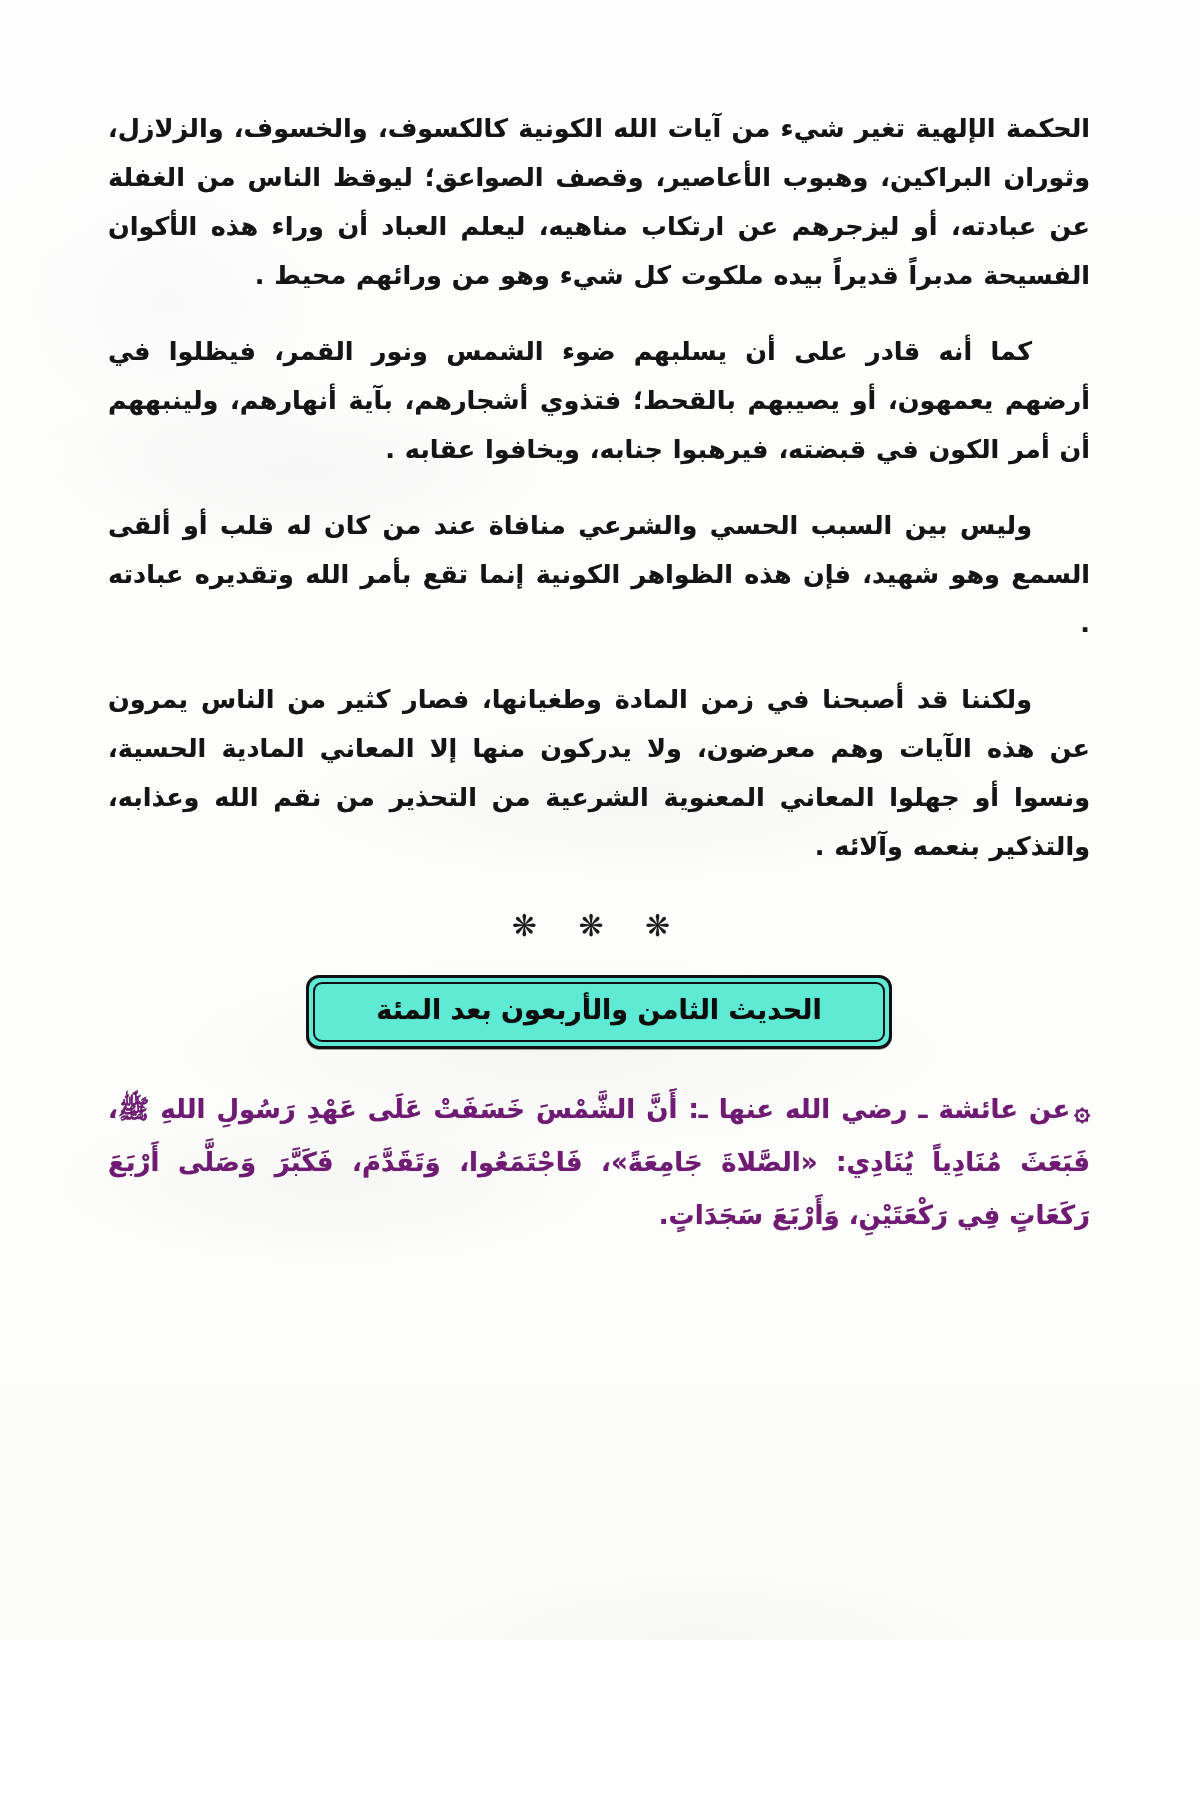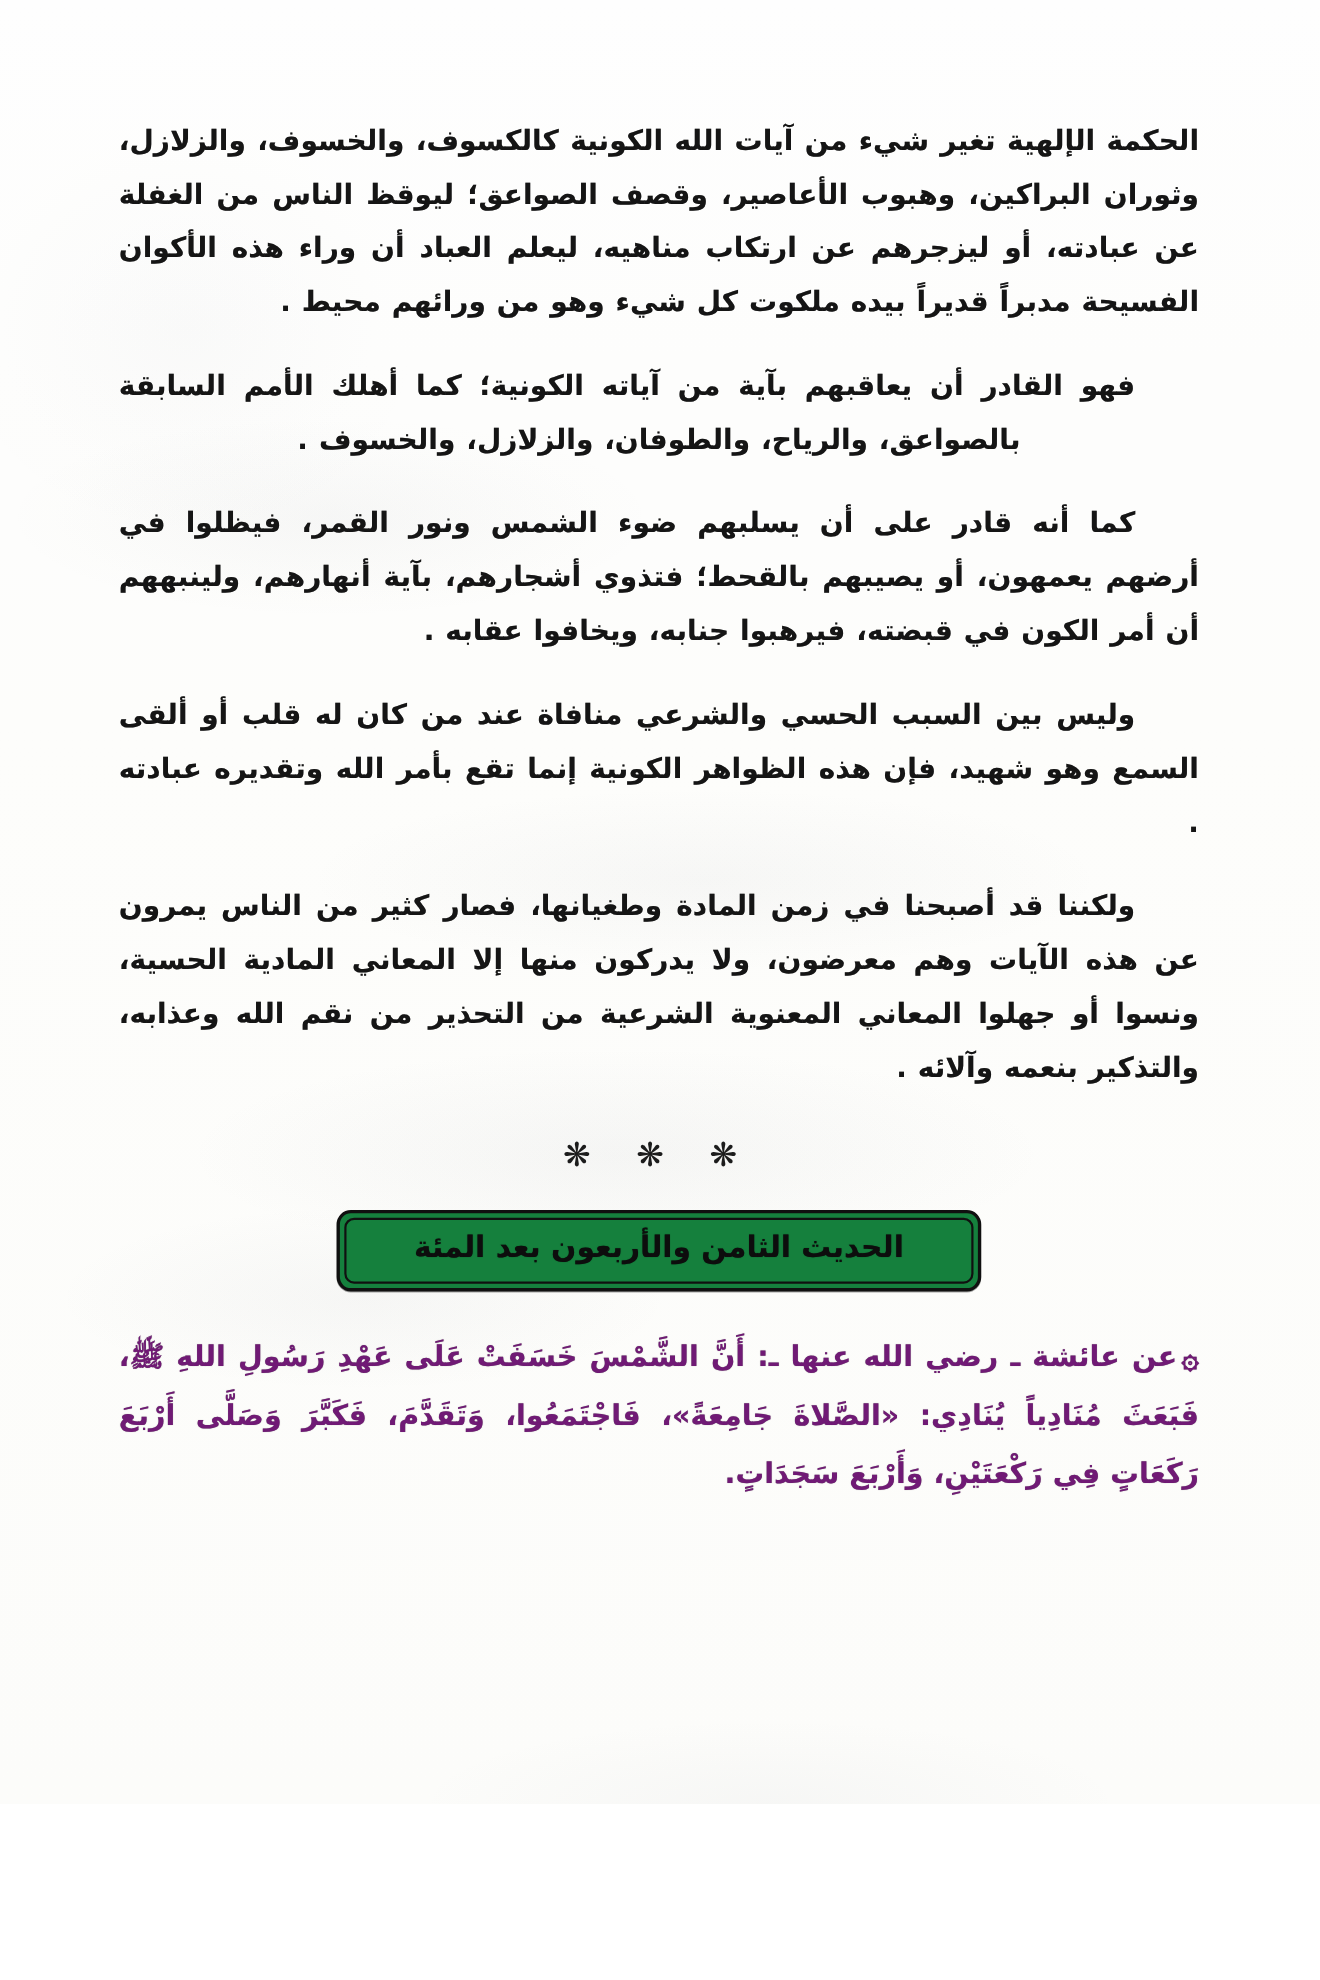--- a/index.html
+++ b/index.html
@@ -78,21 +78,21 @@
     display: flex;
     justify-content: center;
     margin: 22px 0 34px 0;
   }
   .title-box-outer {
     position: relative;
     width: 572px;
     border: 3px solid #101010;
     border-radius: 13px;
     padding: 4px;
-    background: #15803d;
+    background: #5eead4;
     box-shadow: 0 1px 0 rgba(0,0,0,0.35);
   }
   .title-box-inner {
     border: 2px solid #101010;
     border-radius: 9px;
     padding: 9px 14px 12px 14px;
     text-align: center;
   }
   .title-text {
     direction: rtl;
@@ -145,21 +145,20 @@
 </head>
 <body>
 
 <div class="page">
   <div class="scan-noise"></div>
 
   <div class="content">
 
     <p class="para last-right">الحكمة الإلهية تغير شيء من آيات الله الكونية كالكسوف، والخسوف، والزلازل، وثوران البراكين، وهبوب الأعاصير، وقصف الصواعق؛ ليوقظ الناس من الغفلة عن عبادته، أو ليزجرهم عن ارتكاب مناهيه، ليعلم العباد أن وراء هذه الأكوان الفسيحة مدبراً قديراً بيده ملكوت كل شيء وهو من ورائهم محيط .</p>
 
-    <p class="para indent last-center">فهو القادر أن يعاقبهم بآية من آياته الكونية؛ كما أهلك الأمم السابقة بالصواعق، والرياح، والطوفان، والزلازل، والخسوف .</p>
 
     <p class="para indent last-right">كما أنه قادر على أن يسلبهم ضوء الشمس ونور القمر، فيظلوا في أرضهم يعمهون، أو يصيبهم بالقحط؛ فتذوي أشجارهم، بآية أنهارهم، ولينبههم أن أمر الكون في قبضته، فيرهبوا جنابه، ويخافوا عقابه .</p>
 
     <p class="para indent last-right">وليس بين السبب الحسي والشرعي منافاة عند من كان له قلب أو ألقى السمع وهو شهيد، فإن هذه الظواهر الكونية إنما تقع بأمر الله وتقديره عبادته .</p>
 
     <p class="para indent last-right">ولكننا قد أصبحنا في زمن المادة وطغيانها، فصار كثير من الناس يمرون عن هذه الآيات وهم معرضون، ولا يدركون منها إلا المعاني المادية الحسية، ونسوا أو جهلوا المعاني المعنوية الشرعية من التحذير من نقم الله وعذابه، والتذكير بنعمه وآلائه .</p>
 
     <div class="separator">❋ ❋ ❋</div>
 
     <div class="title-box-wrap">

